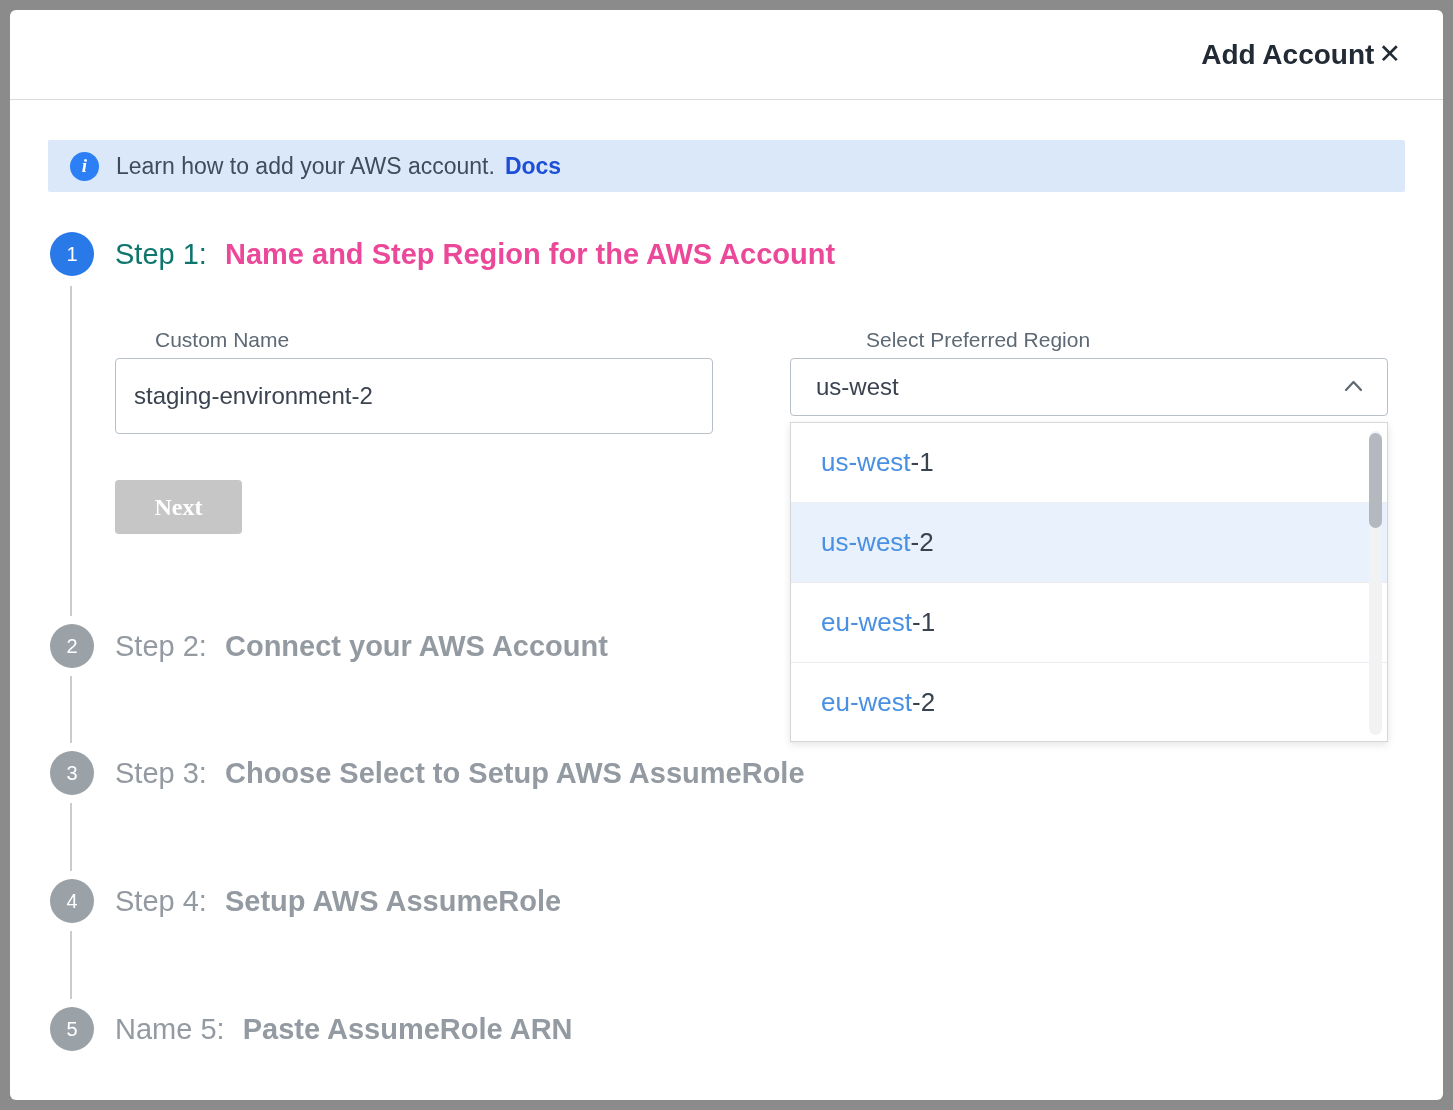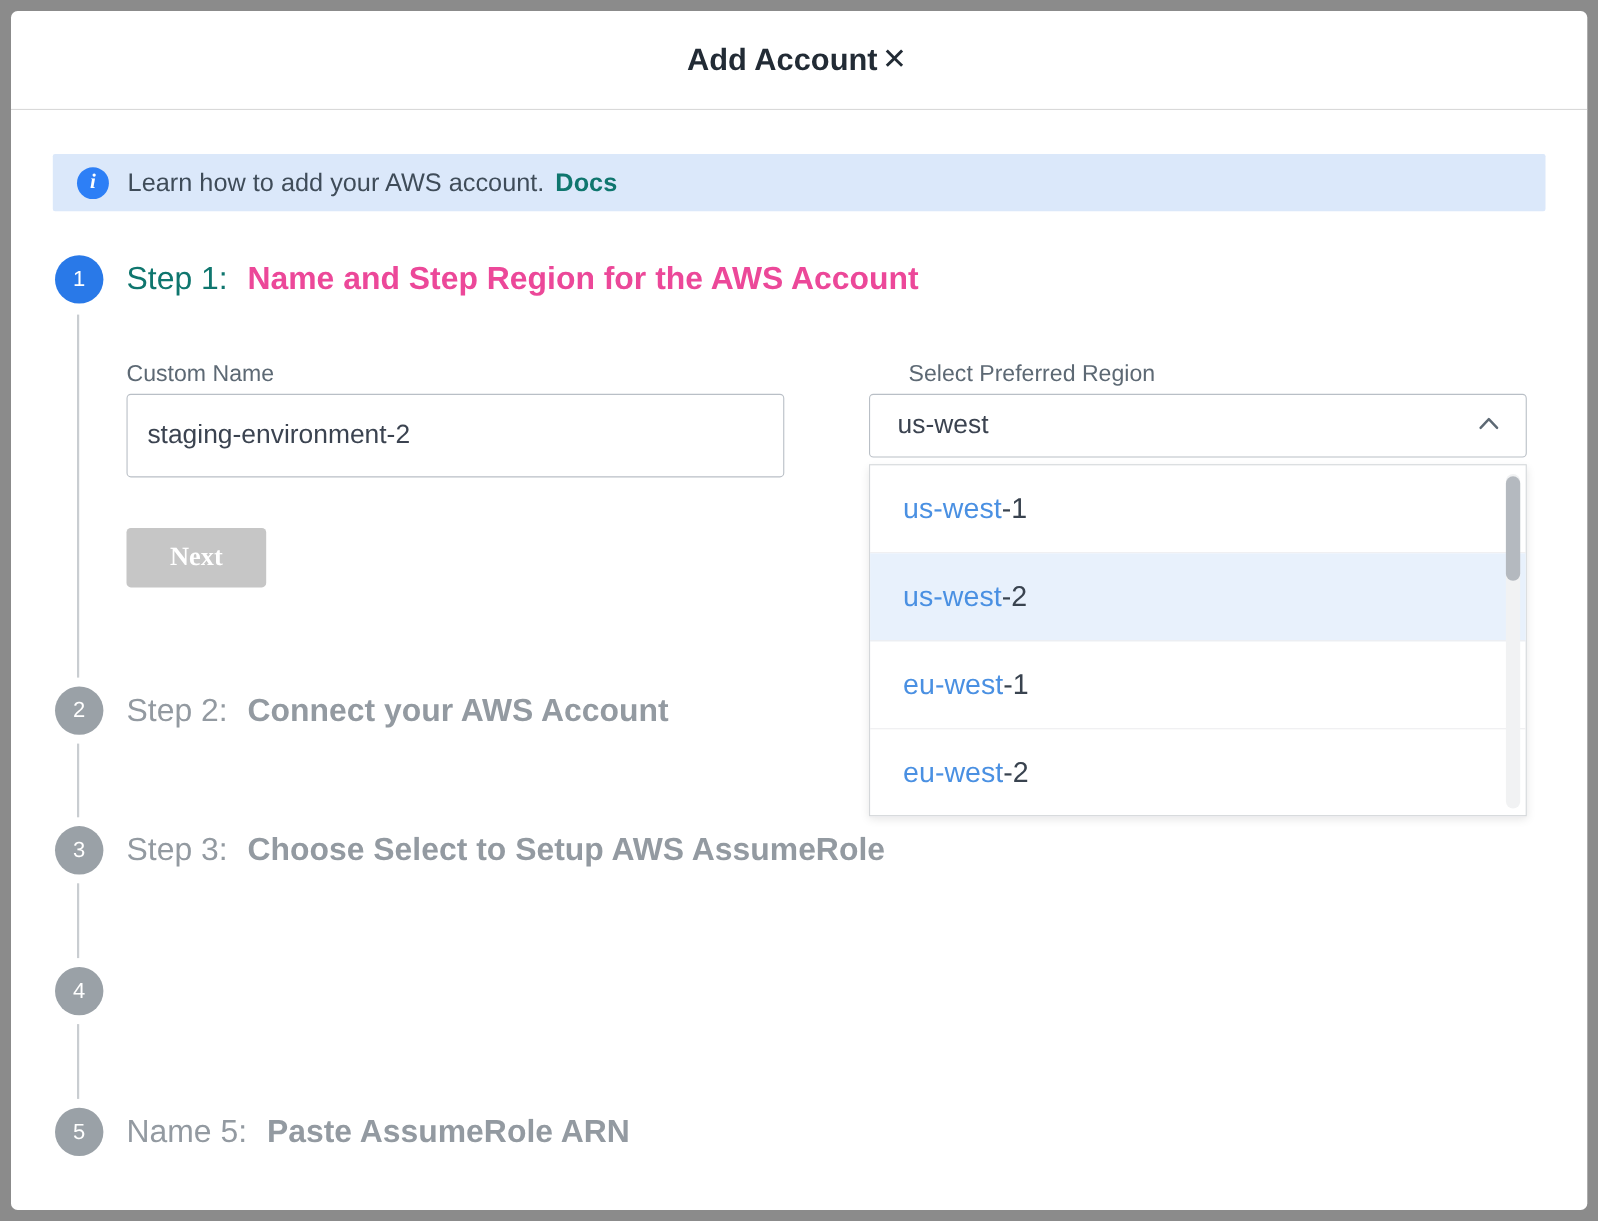--- a/index.html
+++ b/index.html
@@ -15,21 +15,21 @@
     width: 1433px; height: 1090px;
     background: #ffffff;
     border-radius: 6px;
     overflow: hidden;
   }
   
   .modal-header {
     position: absolute;
     left: 0; top: 0; right: 0; height: 90px;
     border-bottom: 1px solid #d9d9d9;
-    display: flex; align-items: center; justify-content: center;
+    display: flex; align-items: center; justify-content: flex-end;
     padding: 0 38px;
   }
   .modal-title {
     font-size: 28px; font-weight: 600; color: #222b35;
   }
   .close-btn {
     background: none; border: none; cursor: pointer;
     font-size: 27px; color: #222b35; line-height: 1;
     padding: 4px;
   }
@@ -45,21 +45,21 @@
     width: 29px; height: 29px; border-radius: 50%;
     background: #2d7ff6; color: #ffffff;
     display: inline-flex; align-items: center; justify-content: center;
     font-family: "Liberation Serif", serif; font-style: italic; font-weight: 700;
     font-size: 19px; flex: 0 0 auto;
   }
   .banner-text {
     margin-left: 17px; font-size: 23px; color: #3f4c59;
   }
   .docs-link {
-    margin-left: 10px; font-size: 23px; color: #0f766e;
+    margin-left: 10px; font-size: 23px; color: #1d4ed8;
     font-weight: 600; text-decoration: none; cursor: pointer;
   }
   
   .step-row {
     position: absolute; left: 40px; height: 44px;
     display: flex; align-items: center;
   }
   .step-circle {
     width: 44px; height: 44px; border-radius: 50%;
     background: #9aa1a7; color: #ffffff;
@@ -75,21 +75,21 @@
   .step-heading .step-title { font-weight: 600; margin-left: 10px; }
   .step-row.active .step-heading .step-prefix { color: #0f766e; }
   .step-row.active .step-heading .step-title { color: #ec4899; }
   
   .vline {
     position: absolute; left: 60px; width: 2px;
     background: #c9cdd1;
   }
   
   .field-label {
-    position: absolute; font-size: 21px; color: #5d6974;
+    position: absolute; font-size: 21px; color: #5d6974; margin-left: 40px;
   }
   .text-input {
     position: absolute; left: 105px; top: 348px;
     width: 598px; height: 76px;
     border: 1px solid #b9bfc6; border-radius: 4px;
     font-family: "Liberation Sans", sans-serif;
     font-size: 24px; color: #3b4350; padding: 0 18px;
     background: #ffffff;
   }
   .select-box {
@@ -216,20 +216,24 @@
   <div class="step-row" style="top:741px">
     <div class="step-circle">3</div>
     <div class="step-heading">
       <span class="step-prefix">Step 3:</span>
       <span class="step-title">Choose Select to Setup AWS AssumeRole</span>
     </div>
   </div>
 
   <div class="step-row" style="top:869px">
     <div class="step-circle">4</div>
+    <div class="step-heading">
+      <span class="step-prefix">Step 4:</span>
+      <span class="step-title">Setup AWS AssumeRole</span>
+    </div>
   </div>
 
   <div class="step-row" style="top:997px">
     <div class="step-circle">5</div>
     <div class="step-heading">
       <span class="step-prefix">Name 5:</span>
       <span class="step-title">Paste AssumeRole ARN</span>
     </div>
   </div>
 

